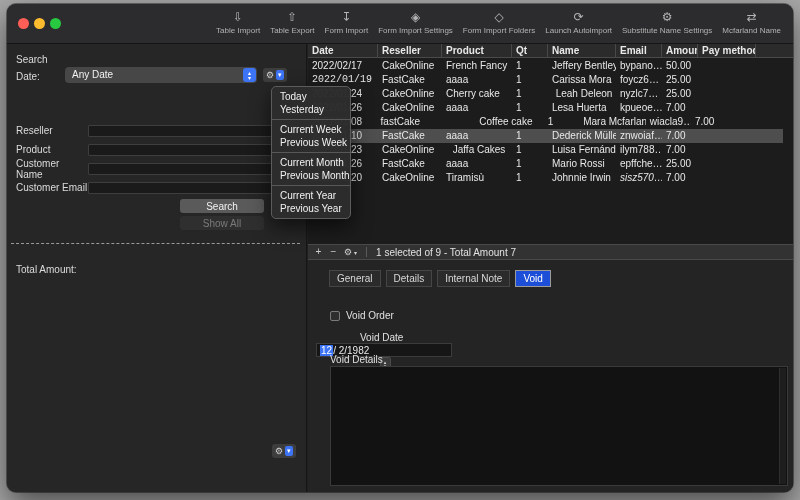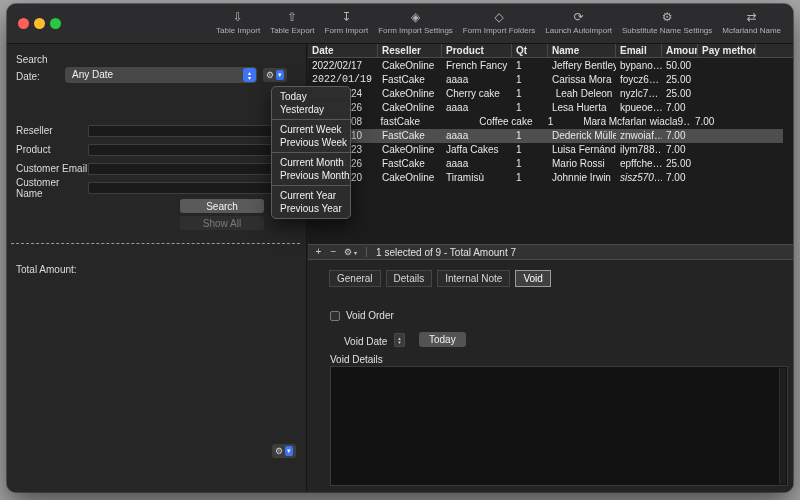--- a/index.html
+++ b/index.html
@@ -76,26 +76,26 @@
   .sb-btn{ font-size:10px; color:#cfcfcf; width:9px; text-align:center; line-height:12px; }
   .sb-gear{ font-family:"DejaVu Sans", sans-serif; font-size:9px; color:#cfcfcf; }
   .sb-caret{ font-family:"DejaVu Sans", sans-serif; font-size:6px; color:#cfcfcf; margin-left:-4px; }
   .sb-sep{ width:1px; height:10px; background:#5a5a5a; margin:0 3px; }
   .sb-text{ font-size:10px; color:#e2e2e2; }
 
   
   .detail{ position:absolute; left:0; right:0; top:216px; bottom:0; background:#242424; }
   .tabs{ position:absolute; top:10px; left:21px; display:flex; gap:5px; }
   .tab{ font-size:10px; color:#d8d8d8; padding:2px 7px; border:1px solid #454545; background:#2b2b2b; }
-  .tab.active{ background:#404040; border-color:#9b9b9b; color:#fff; }
+  .tab.active{ background:#1d4ed8; border-color:#9b9b9b; color:#fff; }
   .check-row{ position:absolute; left:22px; top:50px; display:flex; align-items:center; gap:6px;
     font-size:10px; color:#e0e0e0; }
   .checkbox{ width:10px; height:10px; background:#2e2e2e; border:1px solid #7a7a7a; border-radius:2px; }
-  .date-row{ position:absolute; left:36px; top:72px; display:flex; align-items:flex-end;
-    font-size:10px; color:#e0e0e0; }
+  .date-row{ position:absolute; left:8px; top:72px; display:flex; align-items:center;
+    font-size:10px; color:#e0e0e0;flex-direction:column; }
   .date-row .dlabel{ width:48px; }
   .datefield{ position:relative; width:136px; height:14px; background:#161616; border:1px solid #3c3c3c;
     display:flex; align-items:center; padding-left:3px; font-size:10px; color:#eaeaea; }
   .dsel{ background:var(--accent); color:#fff; padding:0 1px; }
   .stepper{ width:11px; height:14px; margin-left:2px; background:#3a3a3a; border:1px solid #4a4a4a;
     border-radius:2px; display:flex; flex-direction:column; align-items:center; justify-content:center; color:#d5d5d5; }
   .stepper i{ font-style:normal; font-size:5px; line-height:4px; font-family:"DejaVu Sans", sans-serif; }
   .today{ margin-left:14px; background:#535353; border:none; border-radius:3px; color:#efefef;
     font-size:10px; padding:1px 10px; height:15px; font-family:"Liberation Sans", sans-serif; }
   .vd-label{ position:absolute; left:22px; top:94px; font-size:10px; color:#e0e0e0; }
@@ -174,25 +174,25 @@
     <div class="fields">
       <div class="frow">
         <span class="flabel">Reseller</span>
         <input class="tfield" style="">
       </div>
       <div class="frow">
         <span class="flabel">Product</span>
         <input class="tfield" style="">
       </div>
       <div class="frow">
+        <span class="flabel">Customer Name</span>
+        <input class="tfield" style="">
+      </div>
+      <div class="frow">
         <span class="flabel">Customer Email</span>
-        <input class="tfield" style="">
-      </div>
-      <div class="frow">
-        <span class="flabel">Customer Name</span>
         <input class="tfield" style="">
       </div>
     </div>
 
     <button class="btn search">Search</button>
     <button class="btn showall">Show All</button>
     <div class="dashed"></div>
     <div class="lbl total-label">Total Amount:</div>
 
     <div class="gearbtn panel-opts">
@@ -270,21 +270,21 @@
           <div class="td" style="width: 70px;">aaaa</div>
           <div class="td" style="width: 36px;">1</div>
           <div class="td" style="width: 68px;">Dederick Müller</div>
           <div class="td" style="width: 46px;">znwoiaf…</div>
           <div class="td" style="width: 36px;">7.00</div>
           <div class="td" style="width: 58px;"></div>
         </div>
         <div class="tr">
           <div class="td" style="width: 70px;">2022/01/23</div>
           <div class="td" style="width: 64px;">CakeOnline</div>
-          <div class="td" style="width: 70px;">Jaffa Cakes</div>
+          <div class="td" style="width: 70px; text-align: center;">Jaffa Cakes</div>
           <div class="td" style="width: 36px;">1</div>
           <div class="td" style="width: 68px;">Luisa Fernández</div>
           <div class="td" style="width: 46px;">ilym788…</div>
           <div class="td" style="width: 36px;">7.00</div>
           <div class="td" style="width: 58px;"></div>
         </div>
         <div class="tr">
           <div class="td" style="width: 70px;">2022/01/26</div>
           <div class="td" style="width: 64px;">FastCake</div>
           <div class="td" style="width: 70px;">aaaa</div>
@@ -323,20 +323,24 @@
           <div class="tab active">Void</div>
         </div>
 
       <div class="check-row">
         <span class="checkbox"></span>
         <span>Void Order</span>
       </div>
 
       <div class="date-row">
         <span class="dlabel">Void Date</span>
+        <span class="datefield">
+          <span class="dsel">12</span>
+          <span>/ 2/1982</span>
+        </span>
         <span class="stepper">
             <i>▴</i>
             <i>▾</i>
           </span>
         <button class="today">Today</button>
       </div>
 
       <div class="vd-label">Void Details</div>
       <div class="textarea">
         <div class="scroll-track"></div>

